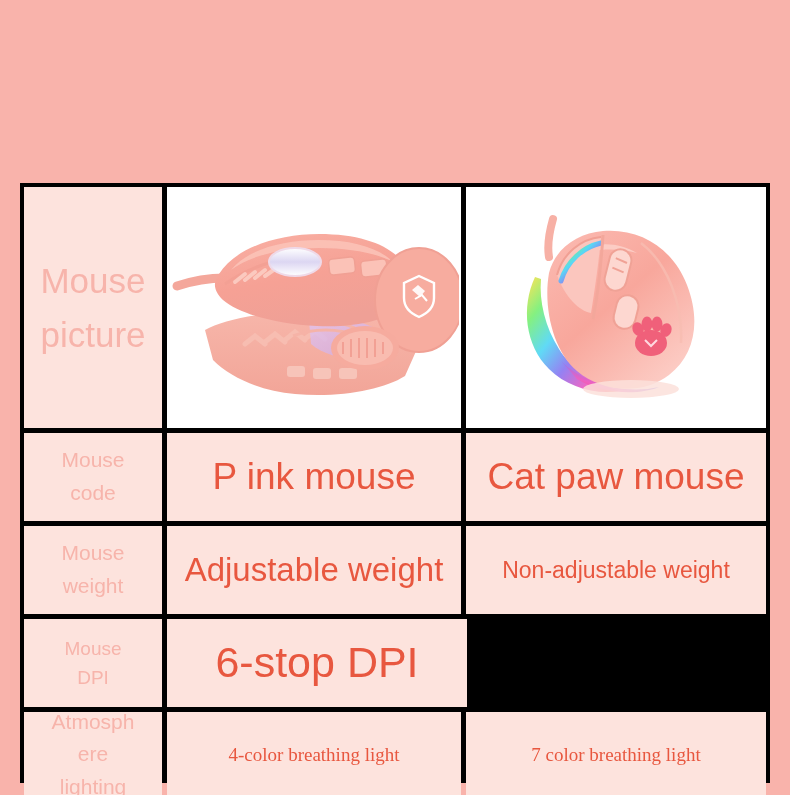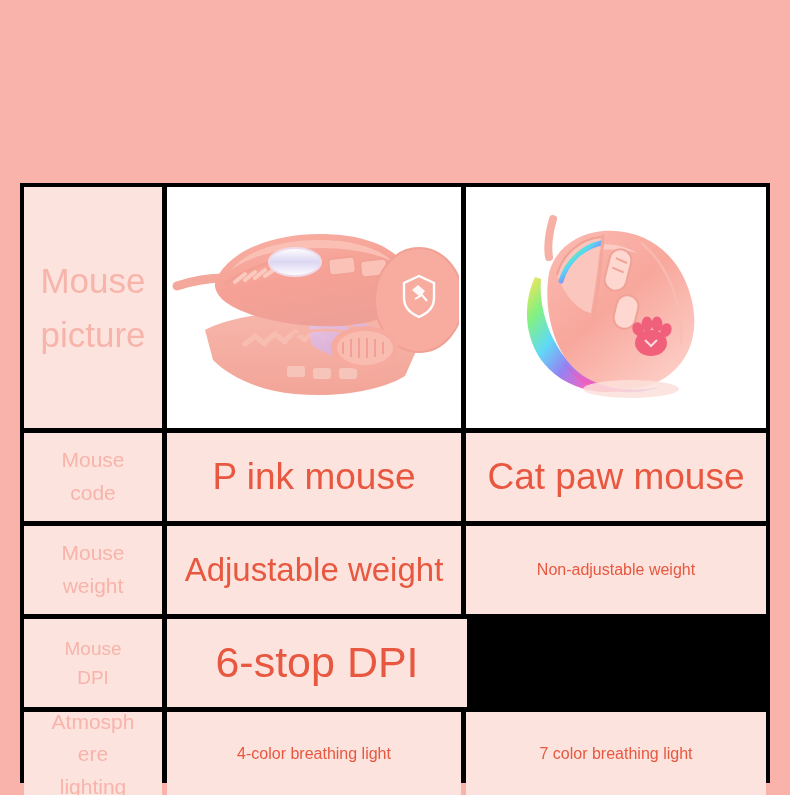--- a/index.html
+++ b/index.html
@@ -108,23 +108,23 @@
 
   
   .val {
     color: #e8573f;
     text-align: center;
     line-height: 1.15;
     padding: 0 6px;
   }
   .val-xl  { font-size: 37px; }
   .val-lg  { font-size: 33px; text-align: center; }
-  .val-md  { font-size: 16px; }
+  .val-md  { font-size: 23px; }
   .val-xxl { font-size: 43px; }
-  .val-sm  { font-size: 16px; }
+  .val-sm  { font-size: 19px; font-family: Liberation Serif, serif; }
 
   
   .imgcell {
     background: #ffffff;
     display: flex;
     align-items: center;
     justify-content: center;
     overflow: hidden;
   }
 

